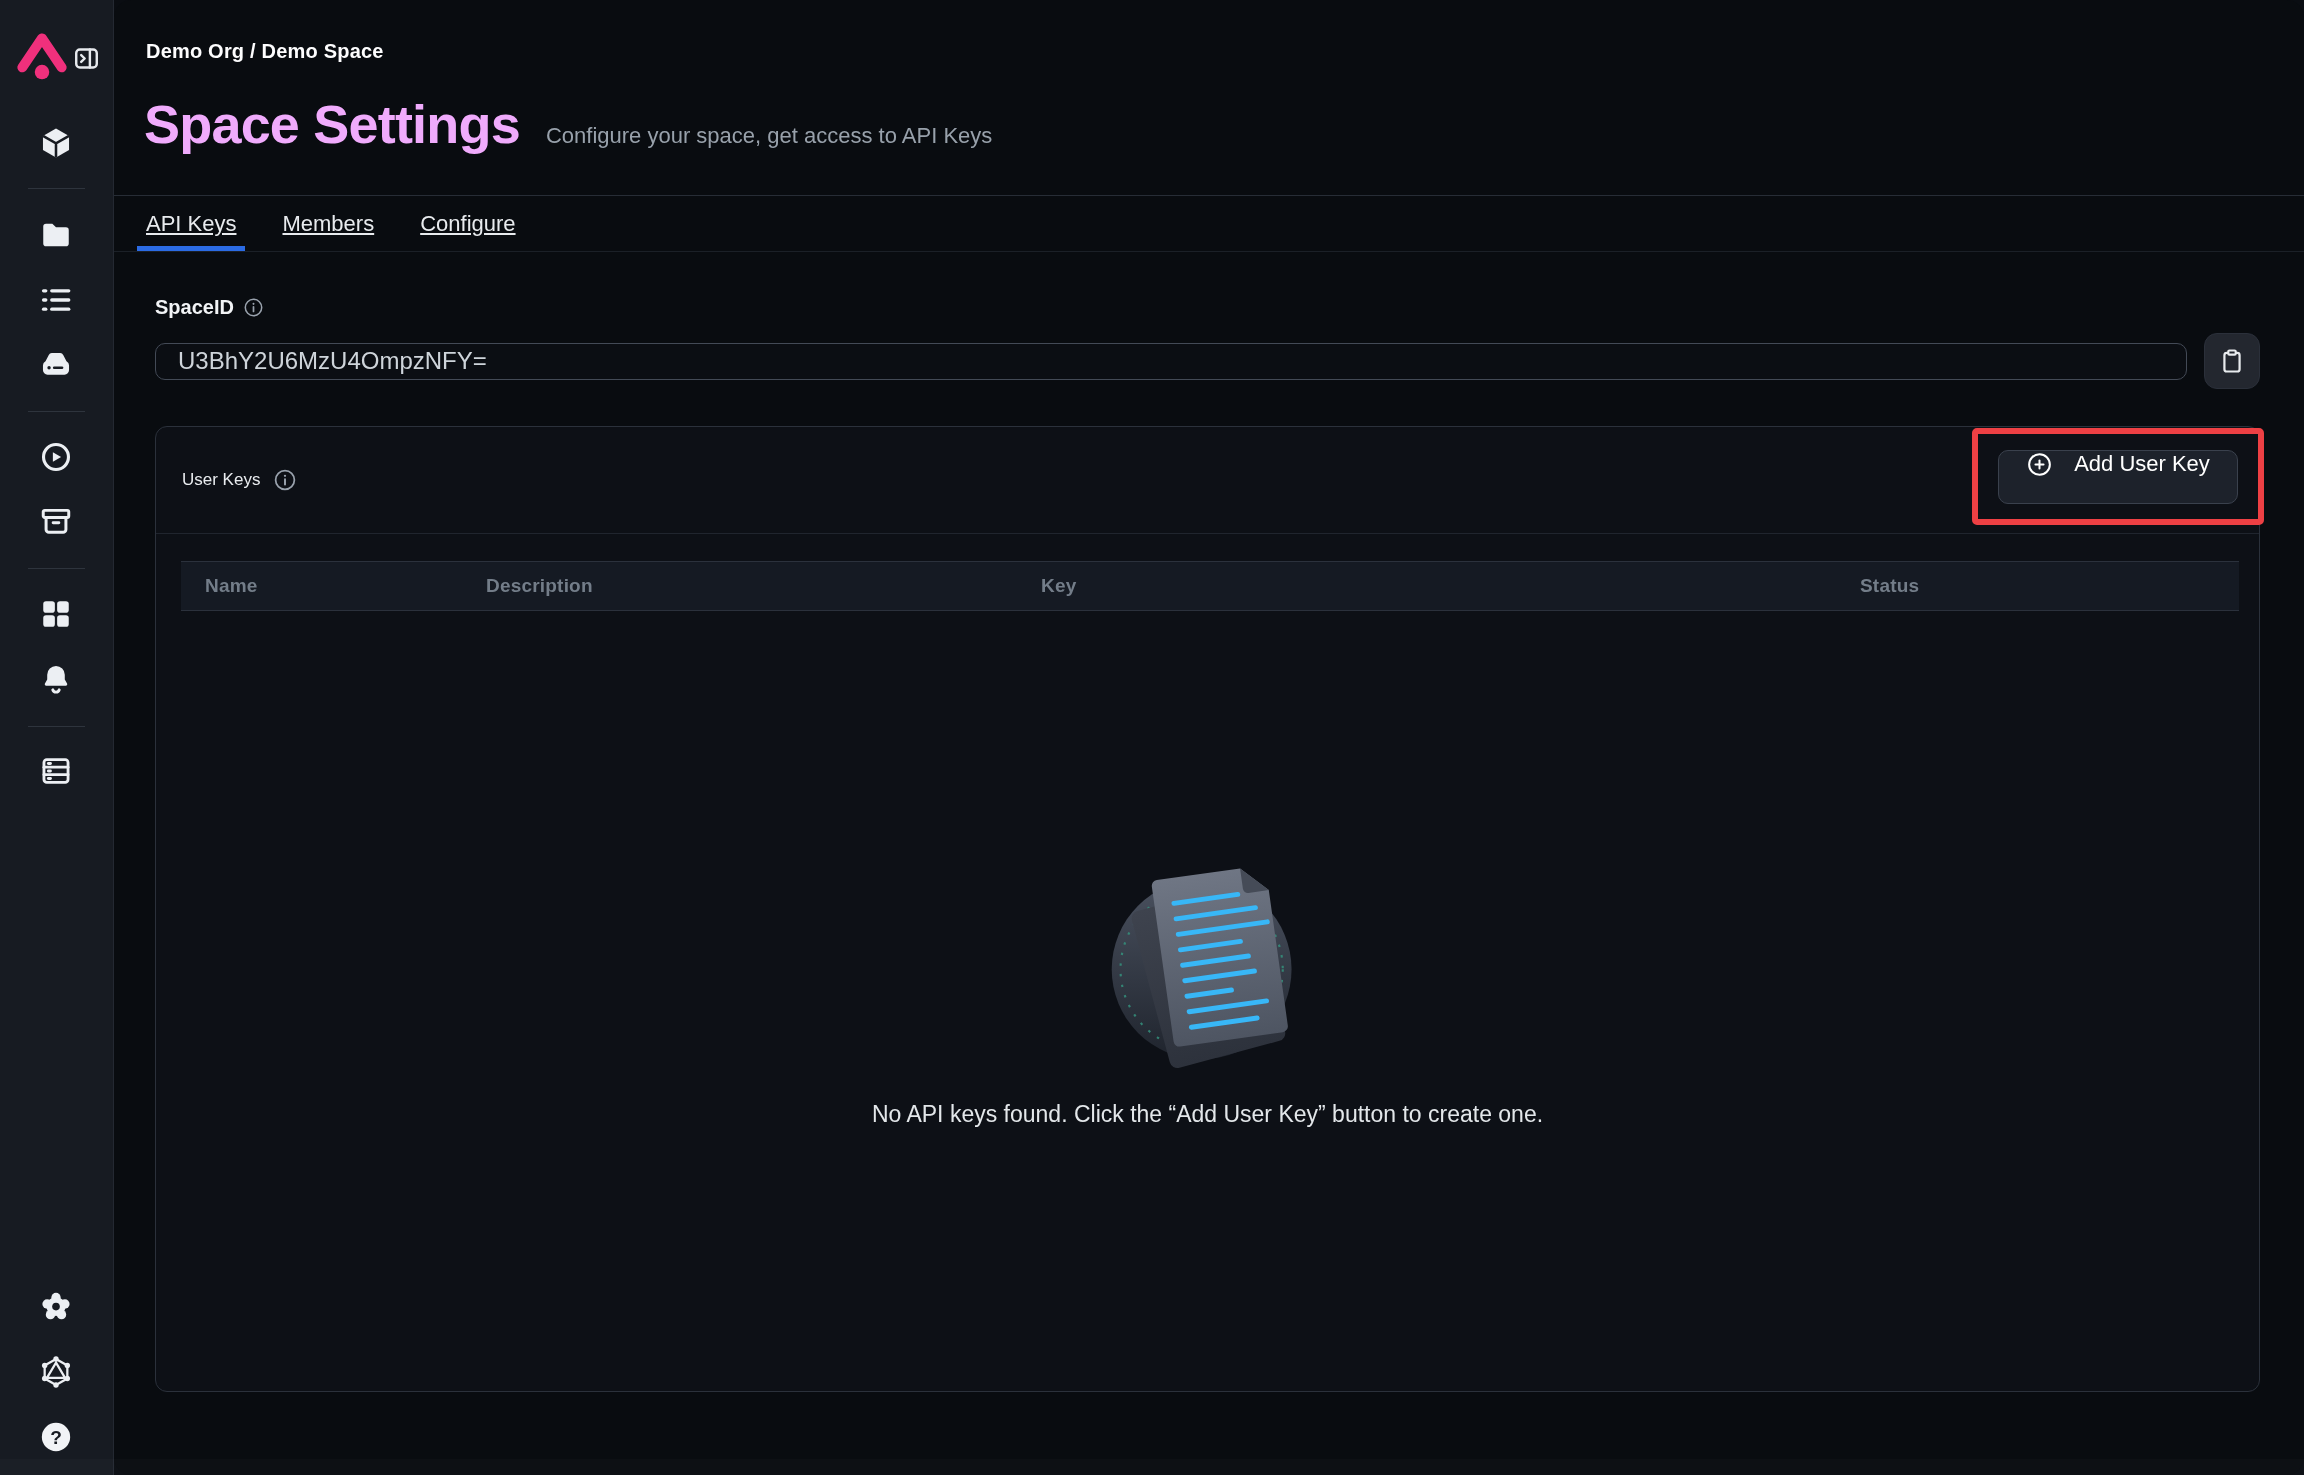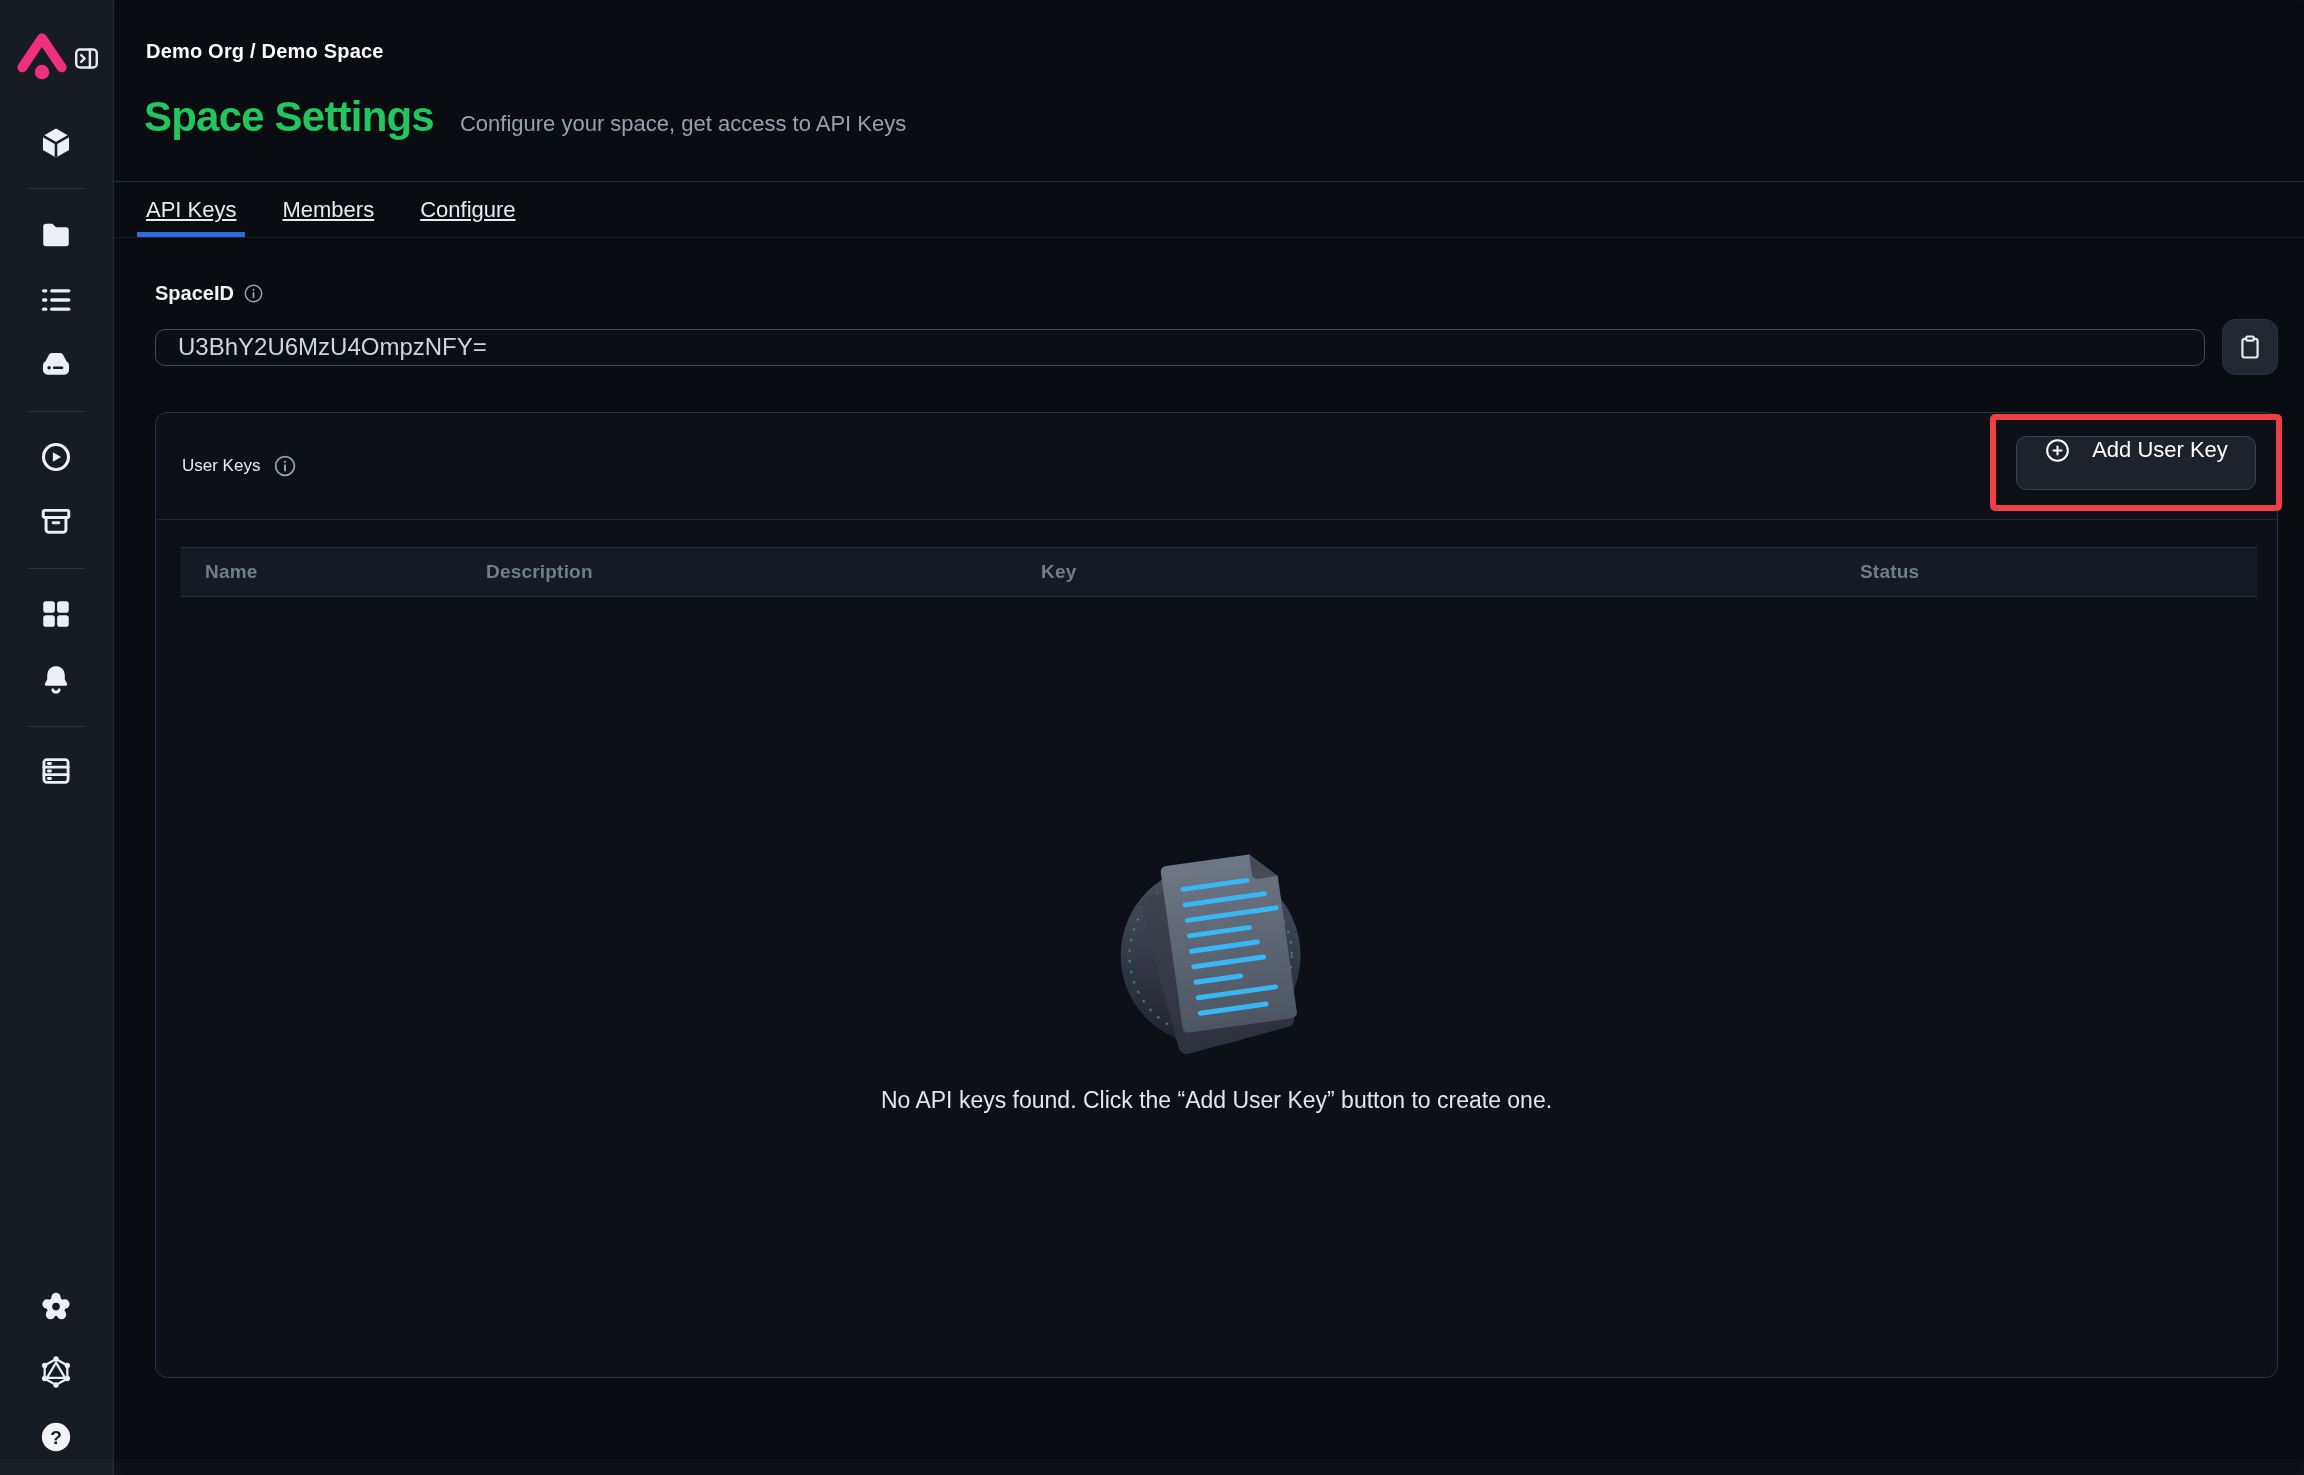--- a/index.html
+++ b/index.html
@@ -11,30 +11,30 @@
            border-right:1px solid #242932;}
   .logo{position:absolute;left:15px;top:28px;width:54px;height:56px;cursor:pointer;}
   .panel-toggle{position:absolute;left:72px;top:44px;width:29px;height:29px;cursor:pointer;}
   .side-ico{position:absolute;left:56px;transform:translate(-50%,-50%);width:34px;height:34px;cursor:pointer;}
   .side-div{position:absolute;left:28px;width:57px;height:1px;background:#2e343d;}
 
   
   .main{position:absolute;left:114px;top:0;width:2190px;height:1475px;background:#090c10;border-radius:17px;}
   .breadcrumb{padding:40px 0 0 32px;font-size:20px;font-weight:bold;color:#fdfdfe;letter-spacing:.2px;}
   .title-row{display:flex;align-items:baseline;padding:30px 0 0 30px;}
-  .page-title{font-size:42px;font-weight:bold;letter-spacing:-.8px;color:#22c55e;}
+  .page-title{font-size:54px;font-weight:bold;letter-spacing:-.8px;color:#f0abfc;}
   .page-subtitle{margin-left:26px;font-size:22px;color:#98a1ab;}
 
   .tabstrip{margin-top:40px;height:55px;border-top:1px solid #272d36;border-bottom:1px solid #1b2027;
             display:flex;align-items:stretch;padding-left:32px;}
   .tab{position:relative;display:flex;align-items:center;margin-right:46px;font-size:22px;
        color:#e8ebee;cursor:pointer;text-decoration:underline;}
   .tab.active .tab-underline{position:absolute;left:-9px;right:-9px;bottom:0;height:5px;background:#2b6be4;}
 
-  .content{padding:0 26px 0 41px;}
+  .content{padding:0 44px 0 41px;}
   .field-label-row{display:flex;align-items:center;gap:9px;margin-top:44px;}
   .field-label{font-size:20px;font-weight:bold;color:#f2f4f6;}
   .input-row{display:flex;align-items:center;gap:17px;margin-top:14px;}
   .text-input{flex:1;height:37px;box-sizing:border-box;background:#0b0e13;border:1.5px solid #434a56;
               border-radius:10px;padding:0 22px;font-size:24px;color:#ced4da;outline:none;
               font-family:"Liberation Sans",sans-serif;}
   .copy-btn{width:54px;height:54px;flex:0 0 54px;border-radius:13px;background:#23272f;border:1px solid #2b303a;
             display:flex;align-items:center;justify-content:center;cursor:pointer;}
 
   .card{position:relative;margin-top:37px;height:966px;box-sizing:border-box;background:#0d1016;

